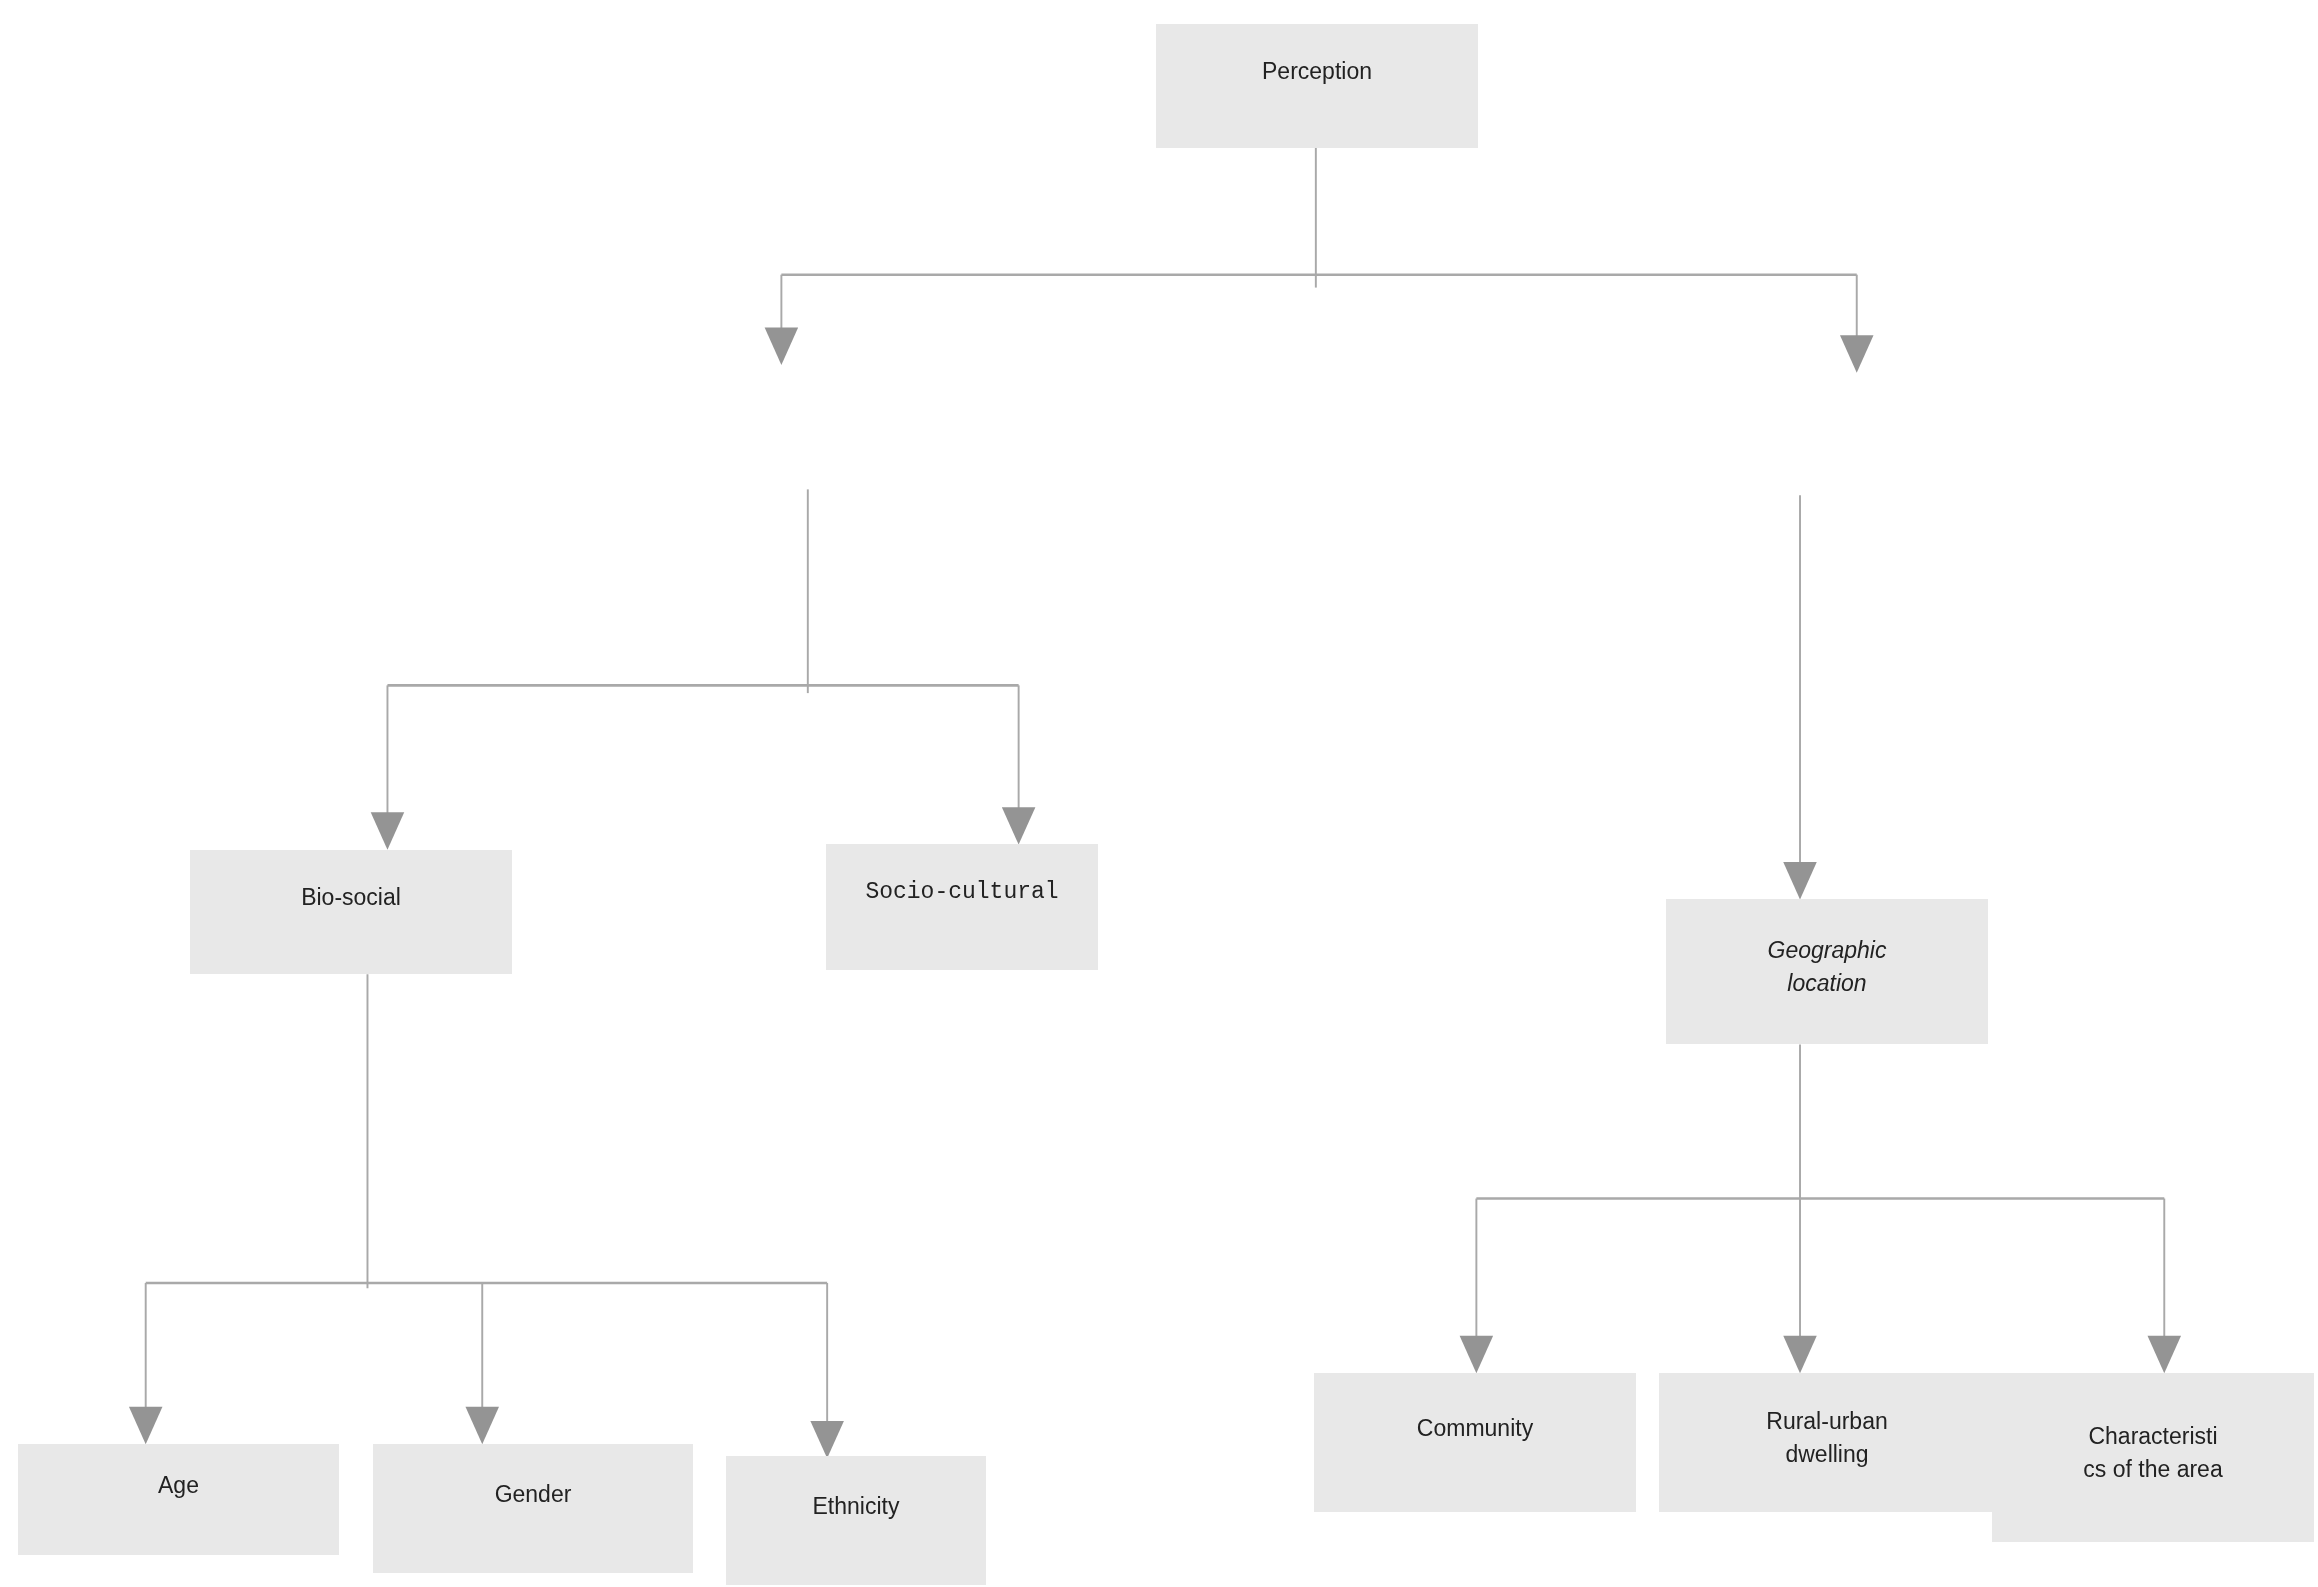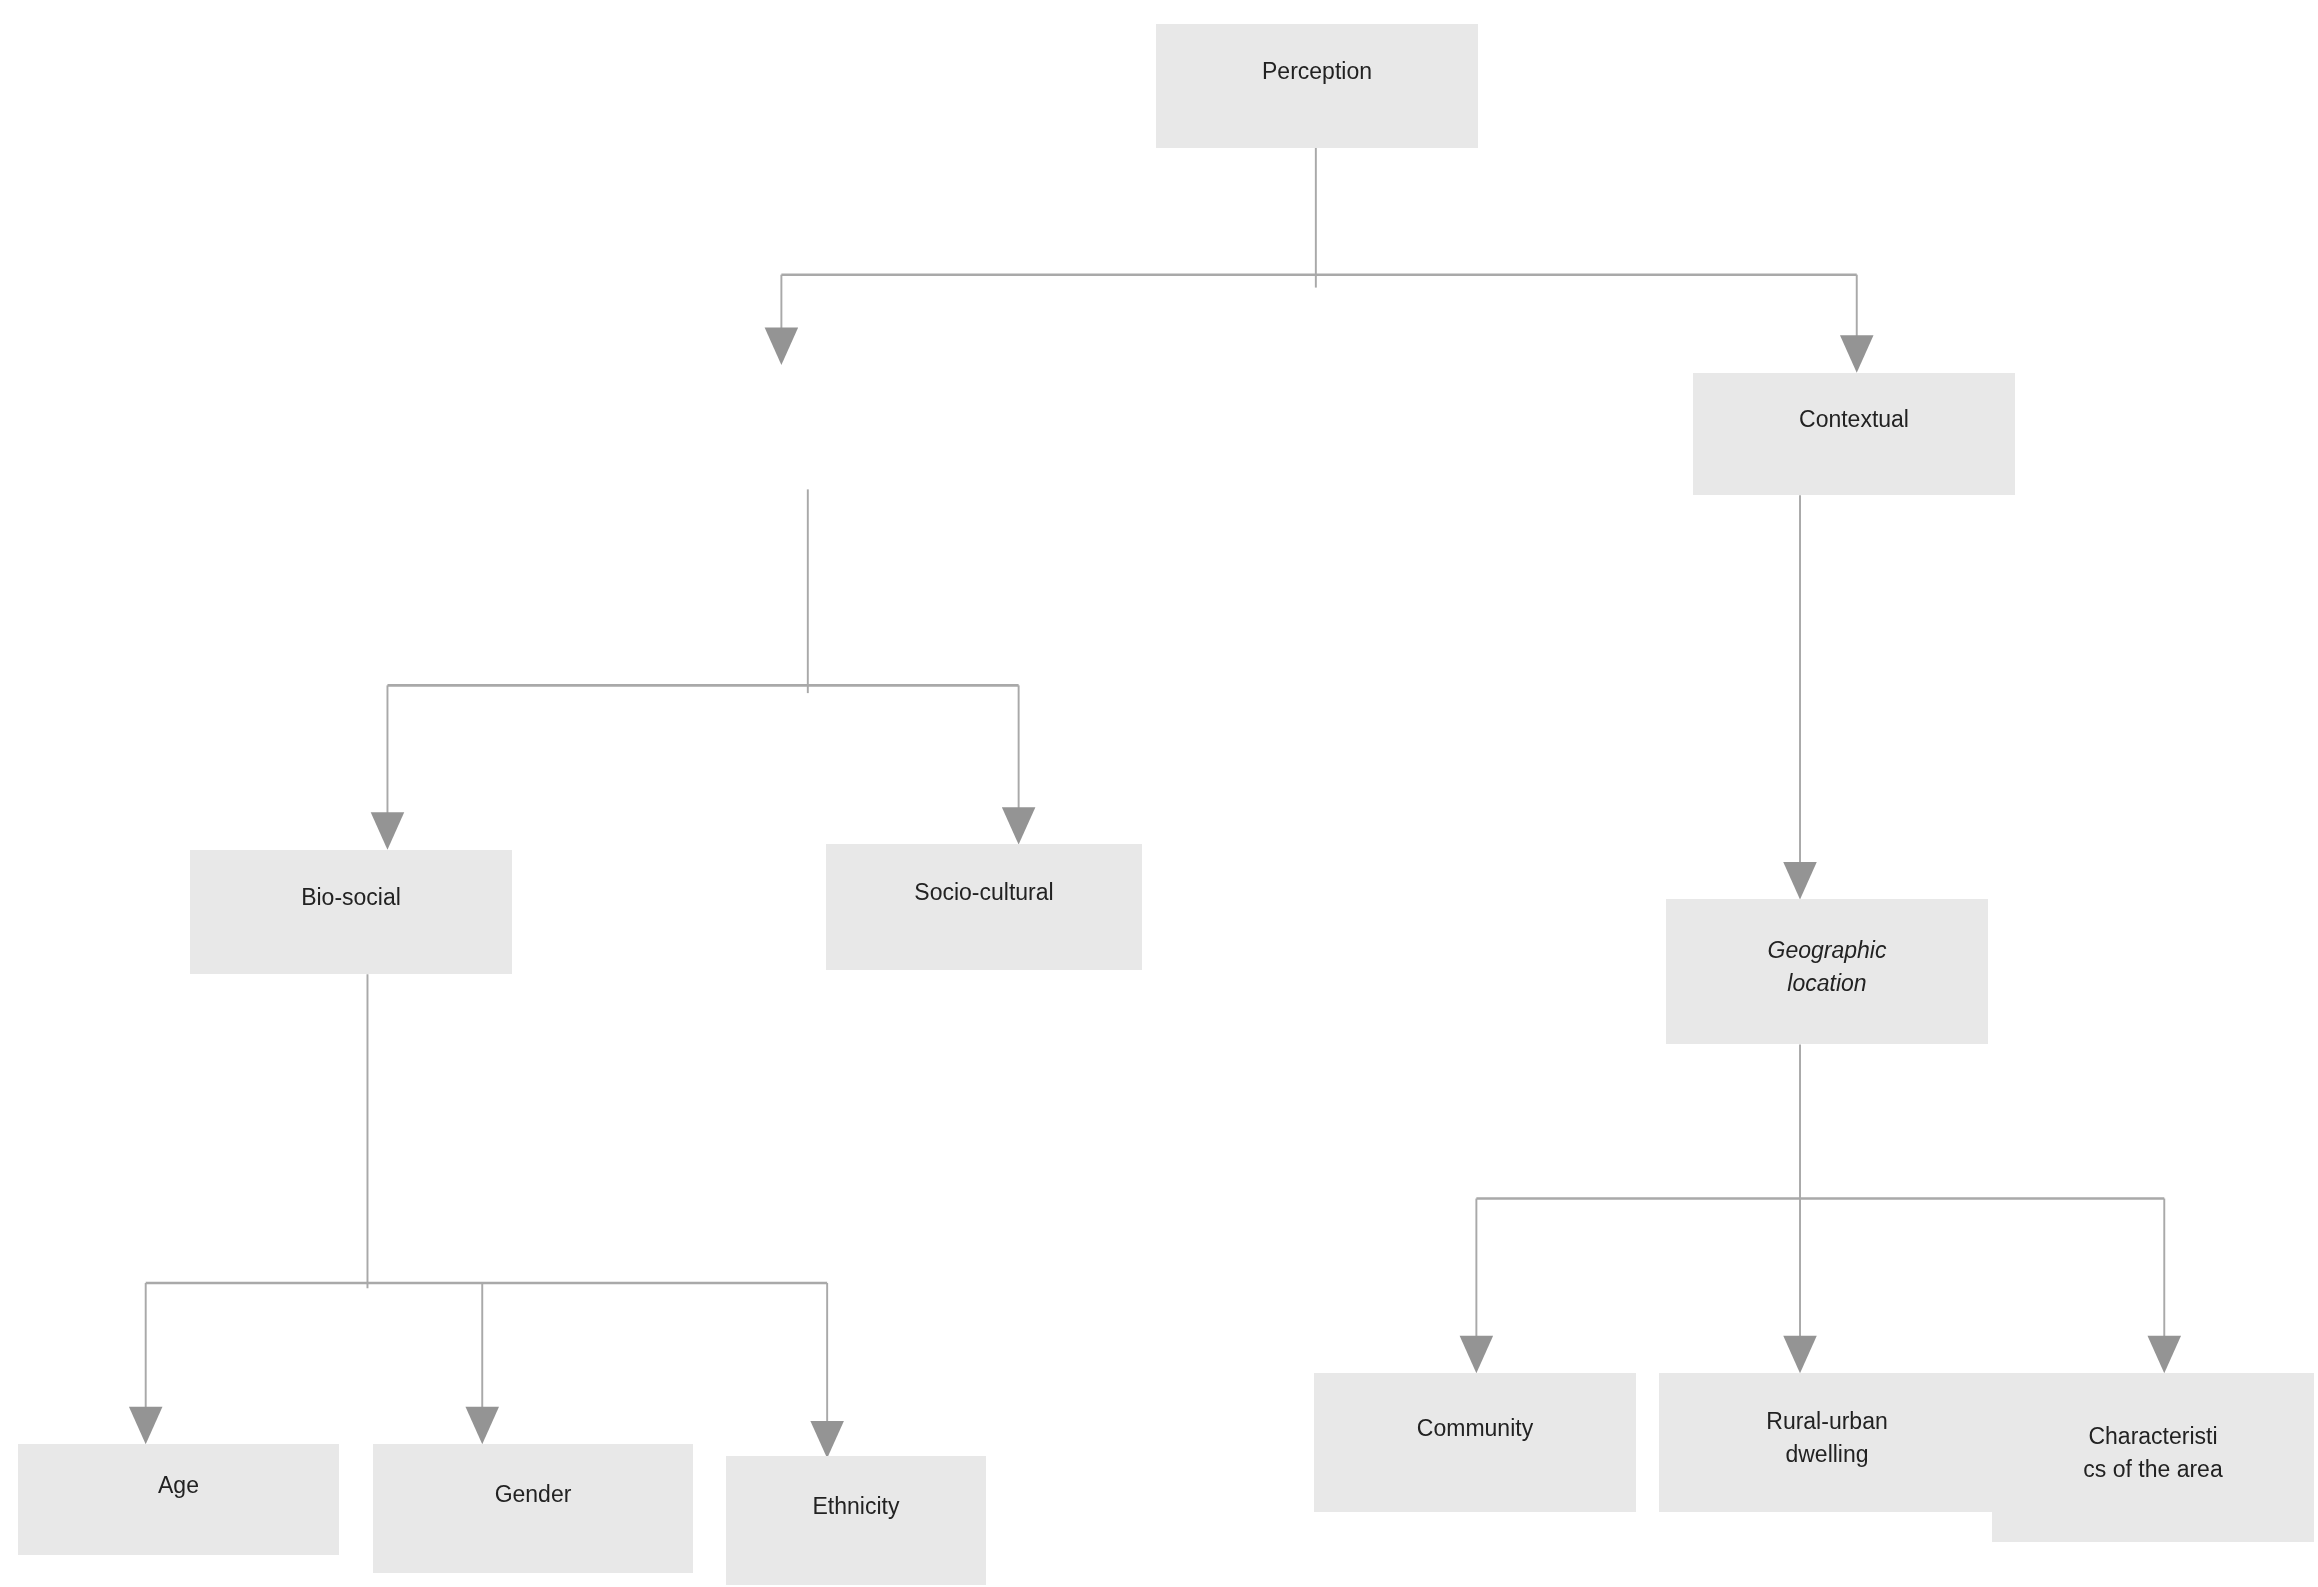--- a/index.html
+++ b/index.html
@@ -91,33 +91,28 @@
     </g>
   </svg>
 
   <div class="node" style="left:1156px;top:24px;width:322px;height:124px;">
     <div class="label">
       <span>Perception</span>
     </div>
   </div>
 
 
-  <div class="node" style="left:1693px;top:373px;width:322px;height:122px;">
-    <div class="label">
-      <span>Contextual</span>
-    </div>
-  </div>
 
   <div class="node" style="left:190px;top:850px;width:322px;height:124px;">
     <div class="label">
       <span>Bio-social</span>
     </div>
   </div>
 
-  <div class="node" style="left:826px;top:844px;width:316px;height:126px;">
+  <div class="node" style="left:826px;top:844px;width:272px;height:126px;font-family:Liberation Mono, monospace;">
     <div class="label">
       <span>Socio-cultural</span>
     </div>
   </div>
 
   <div class="node two-line" style="left:1666px;top:899px;width:322px;height:145px;font-style:italic;">
     <div class="label">
       <span>Geographic</span>
       <span>location</span>
     </div>

